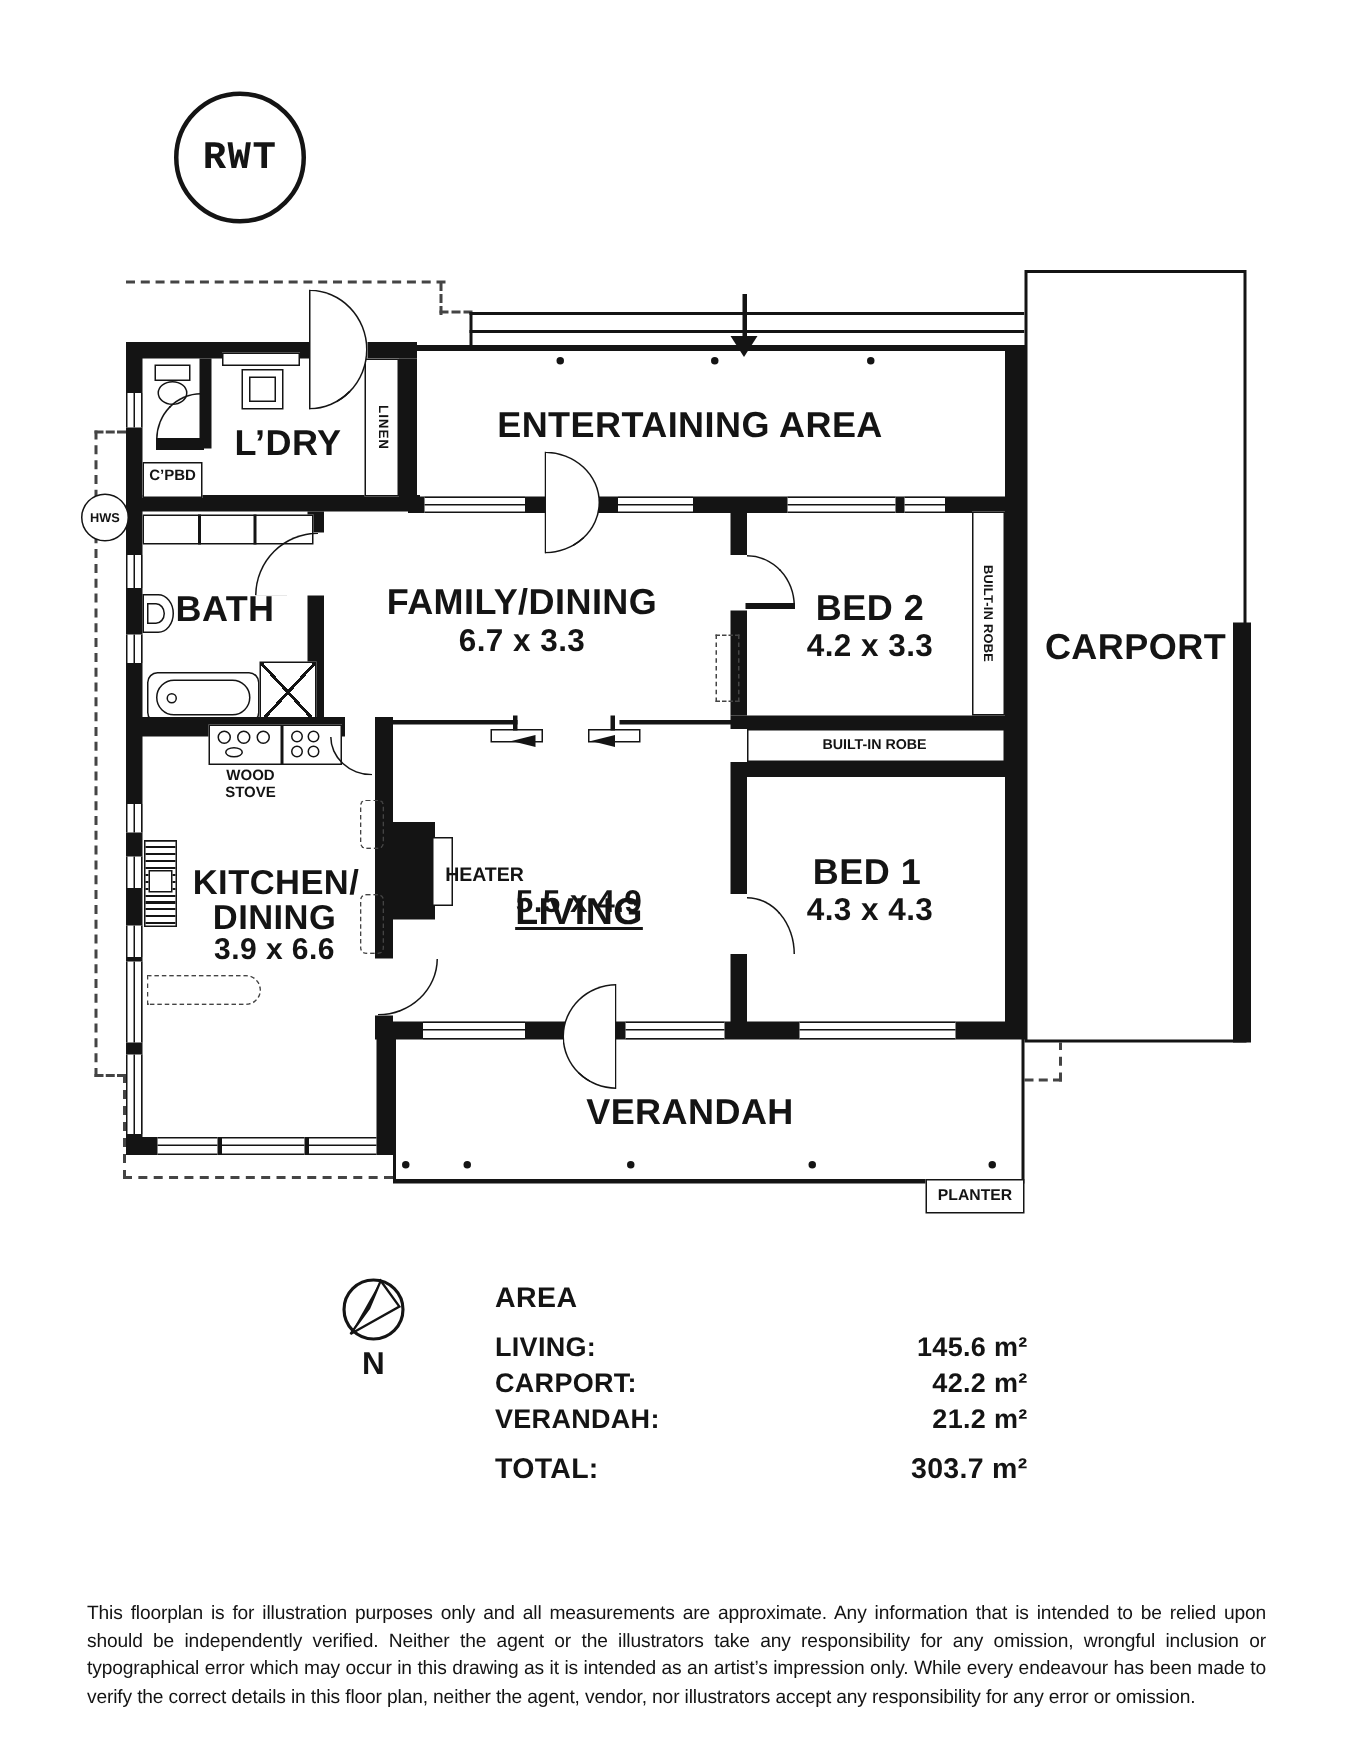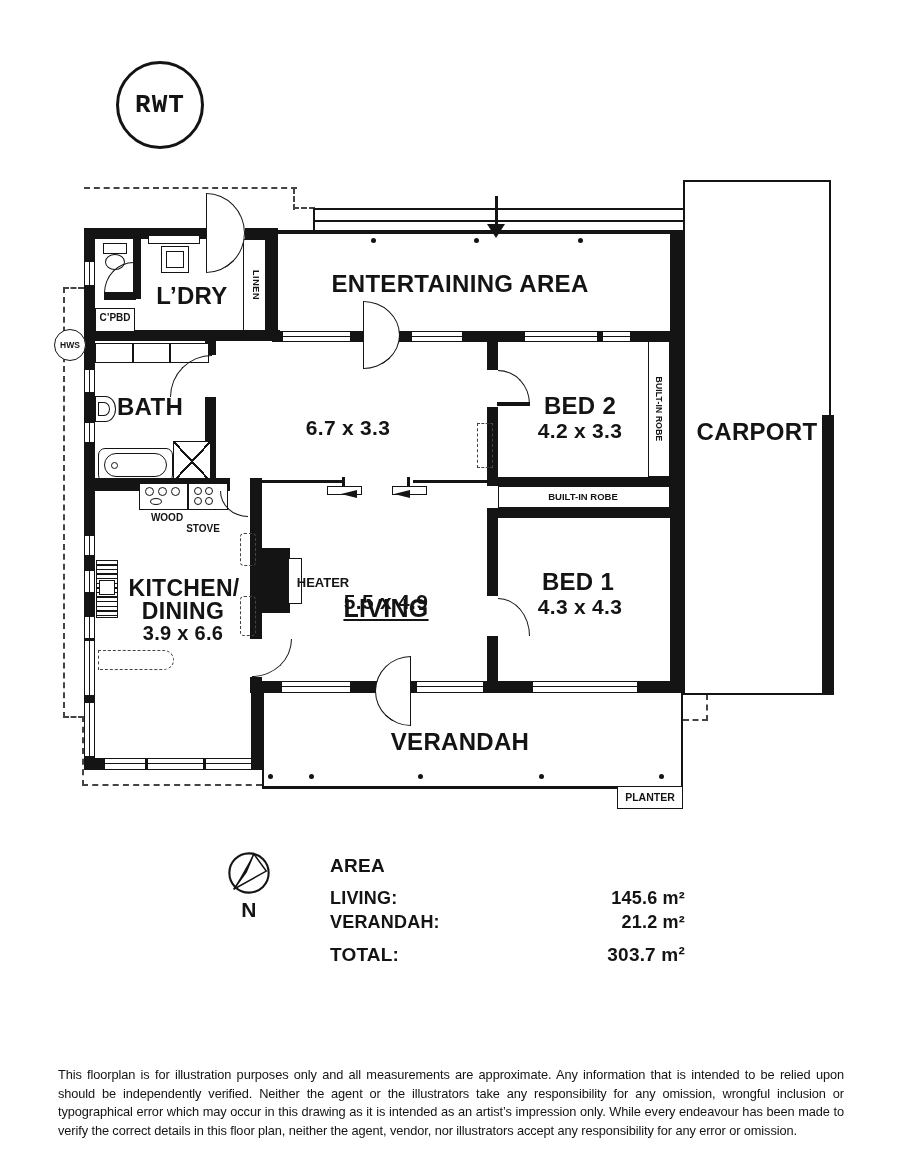--- a/index.html
+++ b/index.html
@@ -107,20 +107,21 @@
   <div class="w" style="left:132px;top:343px;width:2px;height:20px;"></div>
   <div class="w" style="left:169px;top:343px;width:2px;height:20px;"></div>
   <div class="tn" style="left:95px;top:396px;width:21px;height:26px;border-radius:0 60% 60% 0;"></div>
   <div class="tn" style="left:98px;top:402px;width:12px;height:14px;border-radius:0 50% 50% 0;"></div>
   <div class="tn" style="left:98px;top:448px;width:75px;height:34px;border-radius:7px;"></div>
   <div class="tn" style="left:104px;top:453px;width:63px;height:24px;border-radius:12px;"></div>
   <div class="tn" style="left:111px;top:462px;width:7px;height:7px;border-radius:50%;border-width:1.2px;"></div>
   <div class="xbox" style="left:173px;top:441px;width:38px;height:41px;"></div>
   <div class="lbl" style="left:150px;top:395px;font-size:24px;">BATH</div>
 
+  <div class="lbl" style="left:348px;top:390px;font-size:24px;">FAMILY/DINING</div>
   <div class="lbl" style="left:348px;top:417px;font-size:21px;">6.7 x 3.3</div>
 
   <div class="w" style="left:487px;top:341px;width:11px;height:29px;"></div>
   <div class="w" style="left:487px;top:407px;width:11px;height:70px;"></div>
   <div class="w" style="left:497px;top:402px;width:33px;height:4px;"></div>
   <div class="dsh" style="left:477px;top:423px;width:16px;height:45px;border:1.6px dashed #444;"></div>
   <div class="lbl" style="left:580px;top:394px;font-size:24px;">BED 2</div>
   <div class="lbl" style="left:580px;top:420px;font-size:21px;">4.2 x 3.3</div>
   <div class="tn" style="left:648px;top:341px;width:22px;height:136px;"></div>
   <div class="lbs rot" style="left:659px;top:409px;font-size:8.5px;letter-spacing:.2px;">BUILT-IN ROBE</div>
@@ -151,21 +152,21 @@
   <div class="tn" style="left:145px;top:487px;width:9px;height:9px;border-radius:50%;border-width:1.2px;"></div>
   <div class="tn" style="left:158px;top:487px;width:9px;height:9px;border-radius:50%;border-width:1.2px;"></div>
   <div class="tn" style="left:171px;top:487px;width:9px;height:9px;border-radius:50%;border-width:1.2px;"></div>
   <div class="tn" style="left:150px;top:498px;width:12px;height:7px;border-radius:50%;border-width:1.2px;"></div>
   <div class="tn" style="left:188px;top:483px;width:40px;height:27px;"></div>
   <div class="tn" style="left:194px;top:487px;width:8px;height:8px;border-radius:50%;border-width:1.2px;"></div>
   <div class="tn" style="left:205px;top:487px;width:8px;height:8px;border-radius:50%;border-width:1.2px;"></div>
   <div class="tn" style="left:194px;top:497px;width:8px;height:8px;border-radius:50%;border-width:1.2px;"></div>
   <div class="tn" style="left:205px;top:497px;width:8px;height:8px;border-radius:50%;border-width:1.2px;"></div>
   <div class="lbs" style="left:167px;top:513px;font-size:10px;">WOOD</div>
-  <div class="lbs" style="left:167px;top:524px;font-size:10px;margin-left:36px;">STOVE</div>
+  <div class="lbs" style="left:167px;top:524px;font-size:10px;">STOVE</div>
 
   <div class="lbl" style="left:184px;top:577px;font-size:23px;">KITCHEN/</div>
   <div class="lbl" style="left:183px;top:600px;font-size:23px;">DINING</div>
   <div class="lbl" style="left:183px;top:623px;font-size:20px;">3.9 x 6.6</div>
   <div class="tn sink" style="left:96px;top:560px;width:22px;height:58px;"></div>
   <div class="tn" style="left:99px;top:580px;width:16px;height:15px;"></div>
   <div class="dsh" style="left:240px;top:533px;width:16px;height:33px;border:1.5px dashed #444;border-radius:4px;"></div>
   <div class="dsh" style="left:240px;top:596px;width:16px;height:40px;border:1.5px dashed #444;border-radius:4px;"></div>
   <div class="dsh" style="left:98px;top:650px;width:76px;height:20px;border:1.5px dashed #444;border-radius:0 10px 10px 0;"></div>
 
@@ -217,20 +218,24 @@
   <div class="lbl" style="left:249px;top:899px;font-size:21px;">N</div>
 
   <div class="abs" style="left:330px;top:855px;width:355px;">
     <div style="font-weight:bold;font-size:19px;letter-spacing:.3px;">AREA</div>
     <div style="margin-top:11px;">
       <div class="area-row">
         <span>LIVING:</span>
         <span>145.6 m²</span>
       </div>
       <div class="area-row">
+        <span>CARPORT:</span>
+        <span>42.2 m²</span>
+      </div>
+      <div class="area-row">
         <span>VERANDAH:</span>
         <span>21.2 m²</span>
       </div>
     </div>
     <div class="area-row" style="margin-top:8px;font-size:19px;">
       <span>TOTAL:</span>
       <span>303.7 m²</span>
     </div>
   </div>
 

